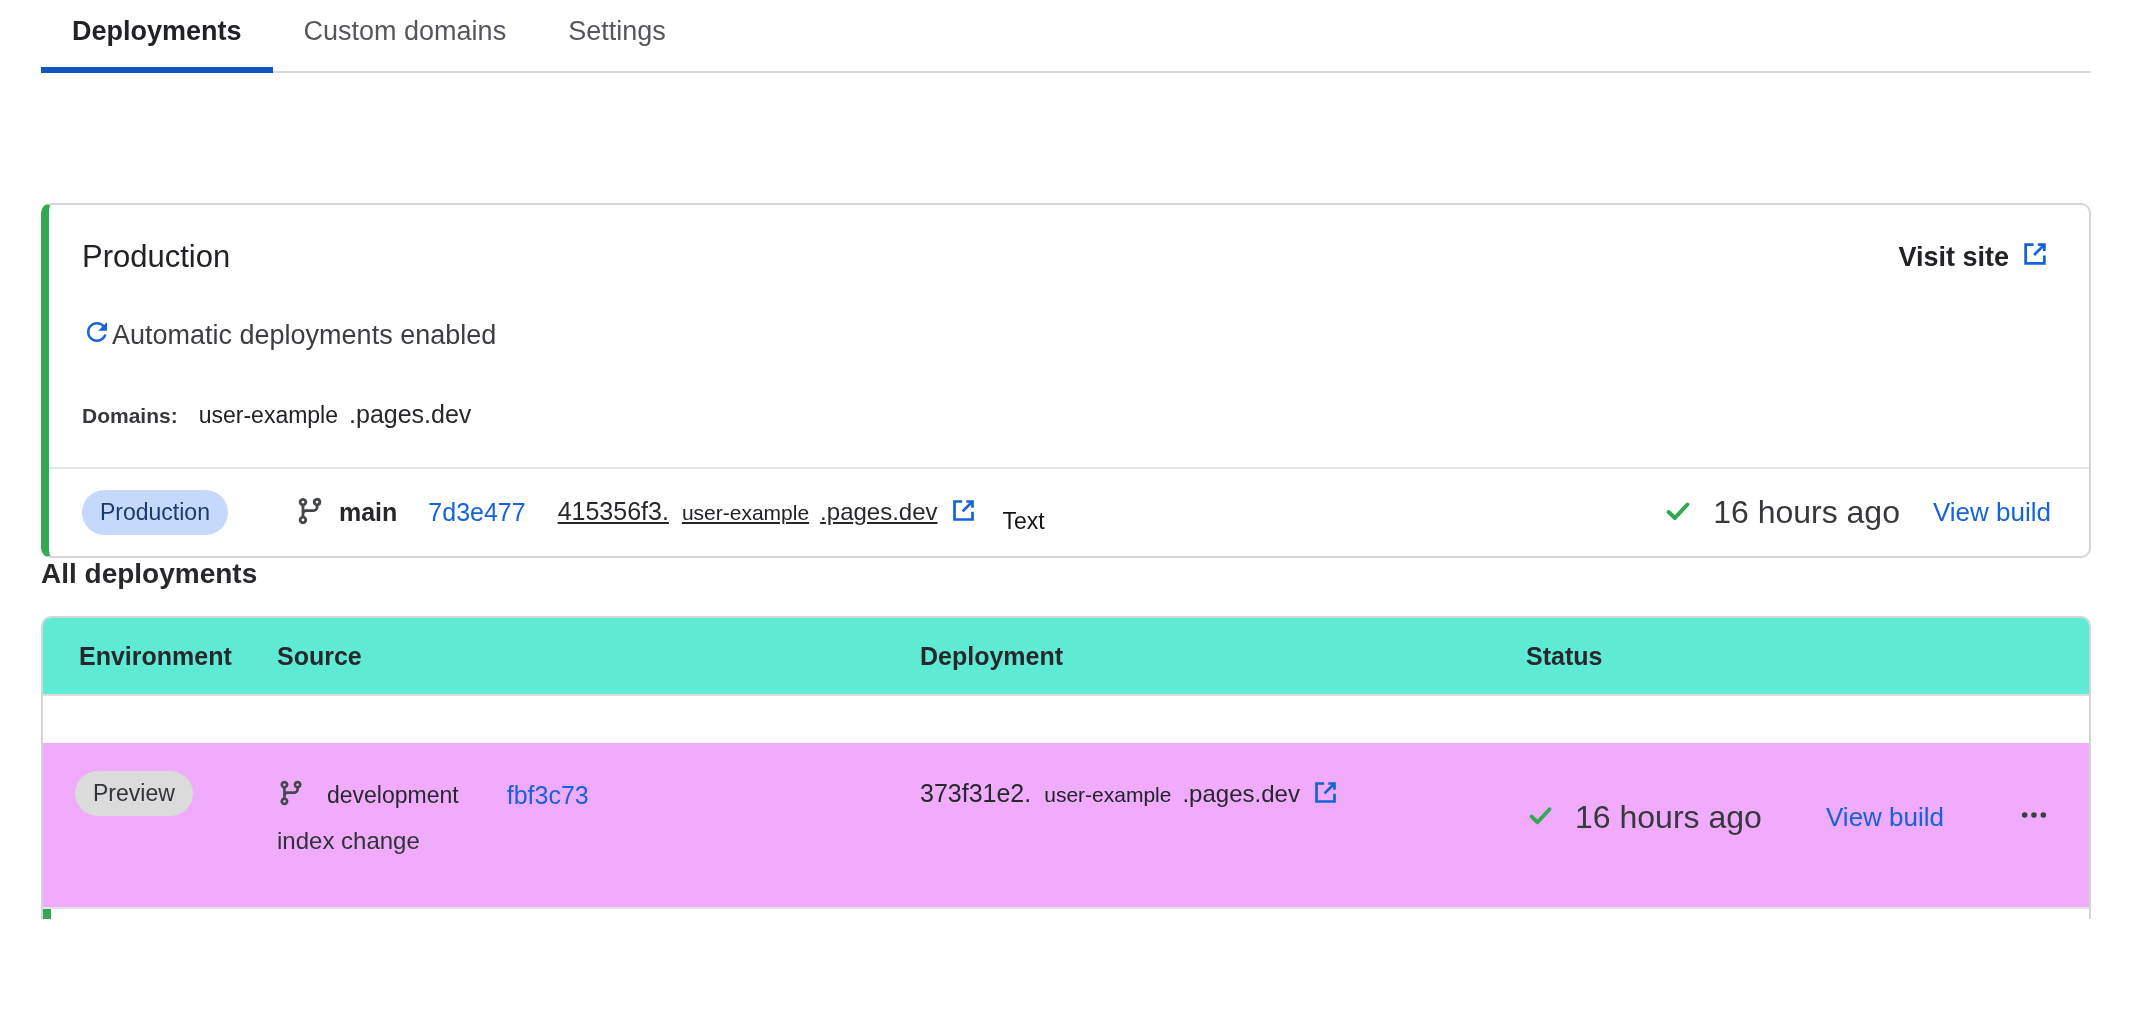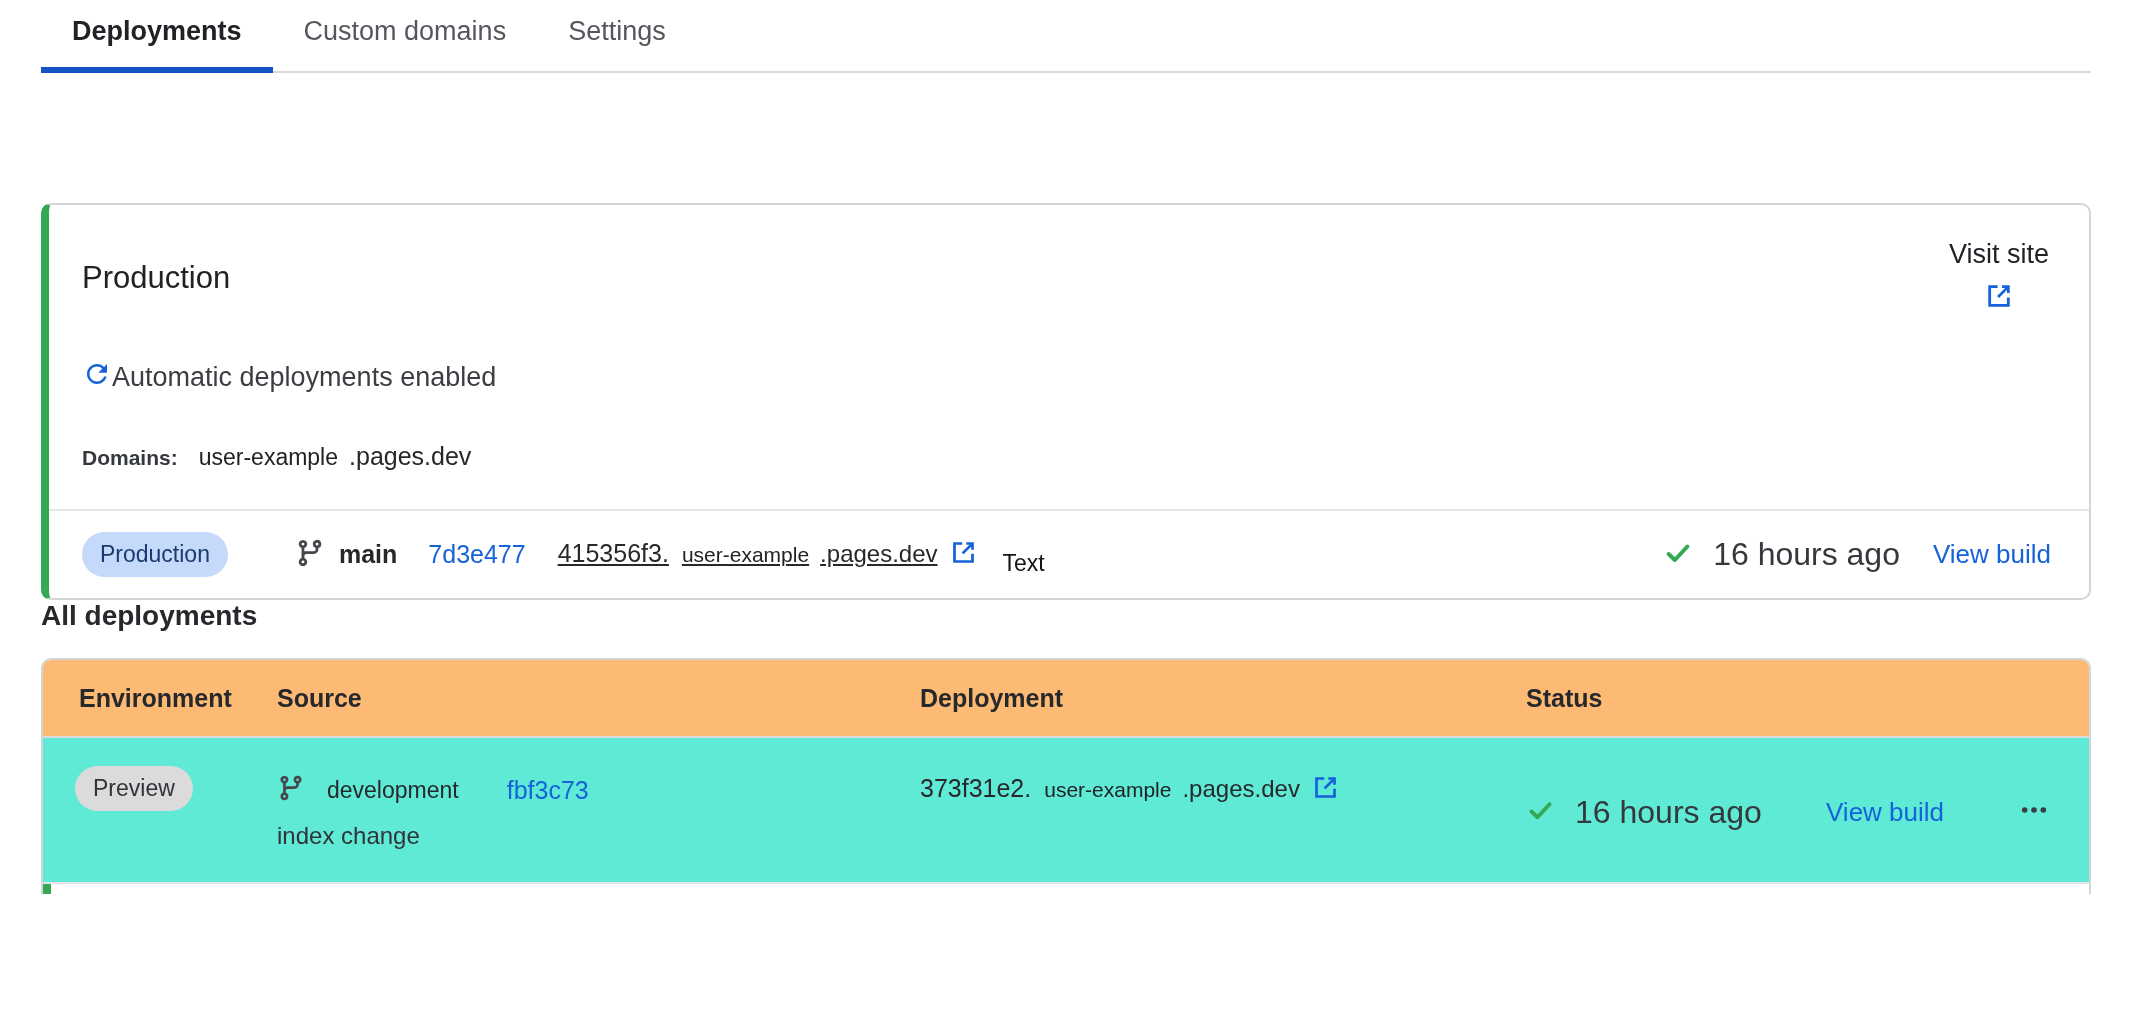--- a/index.html
+++ b/index.html
@@ -37,21 +37,21 @@
     margin-top: 130px;
     border: 2px solid #D3D5D8;
     border-left: 8px solid #34A853;
     border-radius: 10px;
   }
   .card-info { padding: 34px 40px 38px 33px; }
   .card-title-row { display: flex; justify-content: space-between; align-items: center; }
   .card-title { font-size: 31px; font-weight: 500; color: #202226; }
   .visit-site {
     display: flex; align-items: center; gap: 12px;
-    font-size: 27px; font-weight: 400; color: #202226; cursor: pointer; flex-direction: column;
+    font-size: 27px; font-weight: 700; color: #202226; cursor: pointer;
   }
   .auto-row {
     margin-top: 42px;
     display: flex; align-items: center; 
     font-size: 27px; color: #3B3E43;
   }
   .domains-row { margin-top: 46px; display: flex; align-items: baseline; }
   .domains-label { font-size: 21px; font-weight: 700; color: #35383D; }
   .domain-name  { font-size: 23px; color: #202226; margin-left: 21px; }
   .domain-suffix{ font-size: 25px; color: #26282C; margin-left: 11px; }
@@ -104,28 +104,28 @@
     border: 2px solid #D3D5D8;
     border-bottom: none;
     border-radius: 10px 10px 0 0;
     overflow: hidden;
   }
   .thead, .trow {
     display: grid;
     grid-template-columns: 234px 643px 606px 300px 1fr;
   }
   .thead {
-    background: #fdba74;
+    background: #5eead4;
     height: 78px;
     align-items: center;
     border-bottom: 2px solid #DCDCDC;
     font-size: 25px; font-weight: 700; color: #26282C;
   }
   .th-env { padding-left: 36px; }
-  .trow { padding: 28px 0 32px; border-bottom: 2px solid #E3E3E3; background: #5eead4; }
+  .trow { padding: 28px 0 52px; border-bottom: 2px solid #E3E3E3; background: #f0abfc; margin-top: 47px; }
   .td { padding-top: 8px; }
   .td-env { padding-left: 32px; padding-top: 0; }
   .source-line1 { display: flex; align-items: center; }
   .source-branch { font-size: 23px; font-weight: 500; color: #26282C; margin-left: 22px; }
   .source-line1 .commit-link { margin-left: 48px; }
   .source-line2 { margin-top: 16px; font-size: 24px; color: #303338; }
   .td-status { display: flex; align-items: center; }
   .td-status .time { margin-left: 20px; }
   .td-action { display: flex; align-items: center; }
   .overflow-btn {

